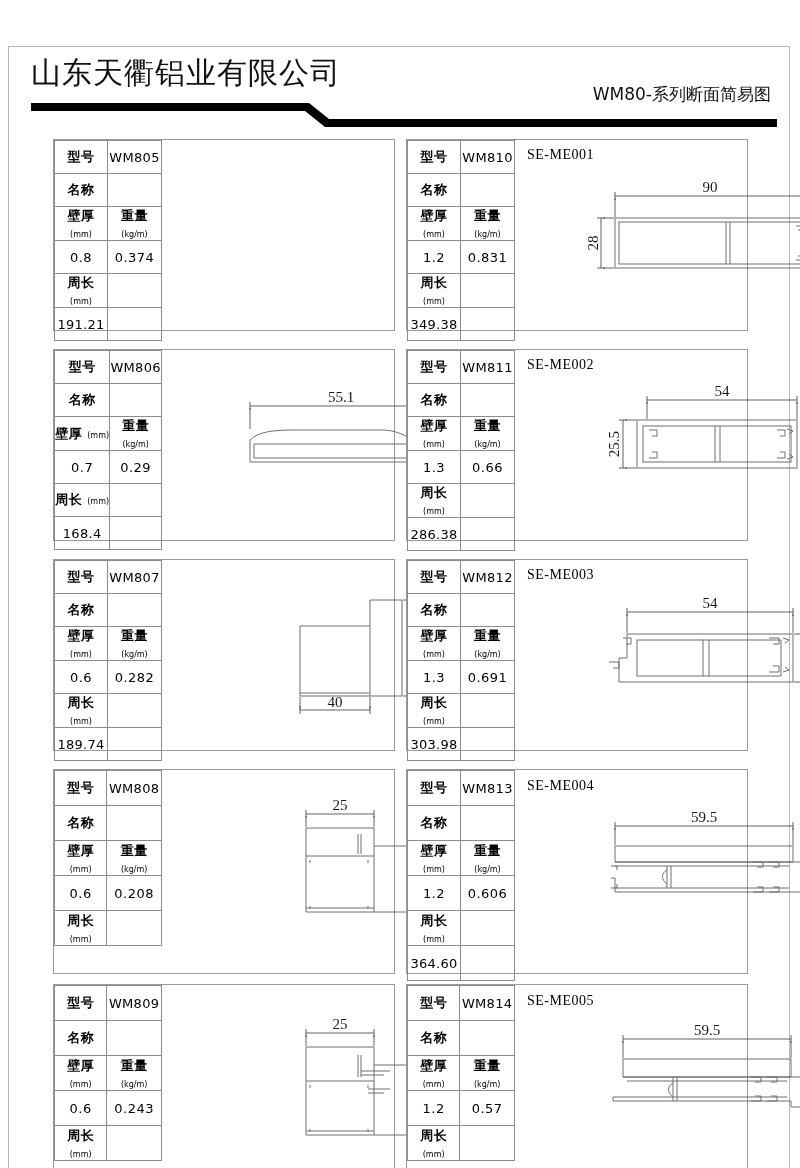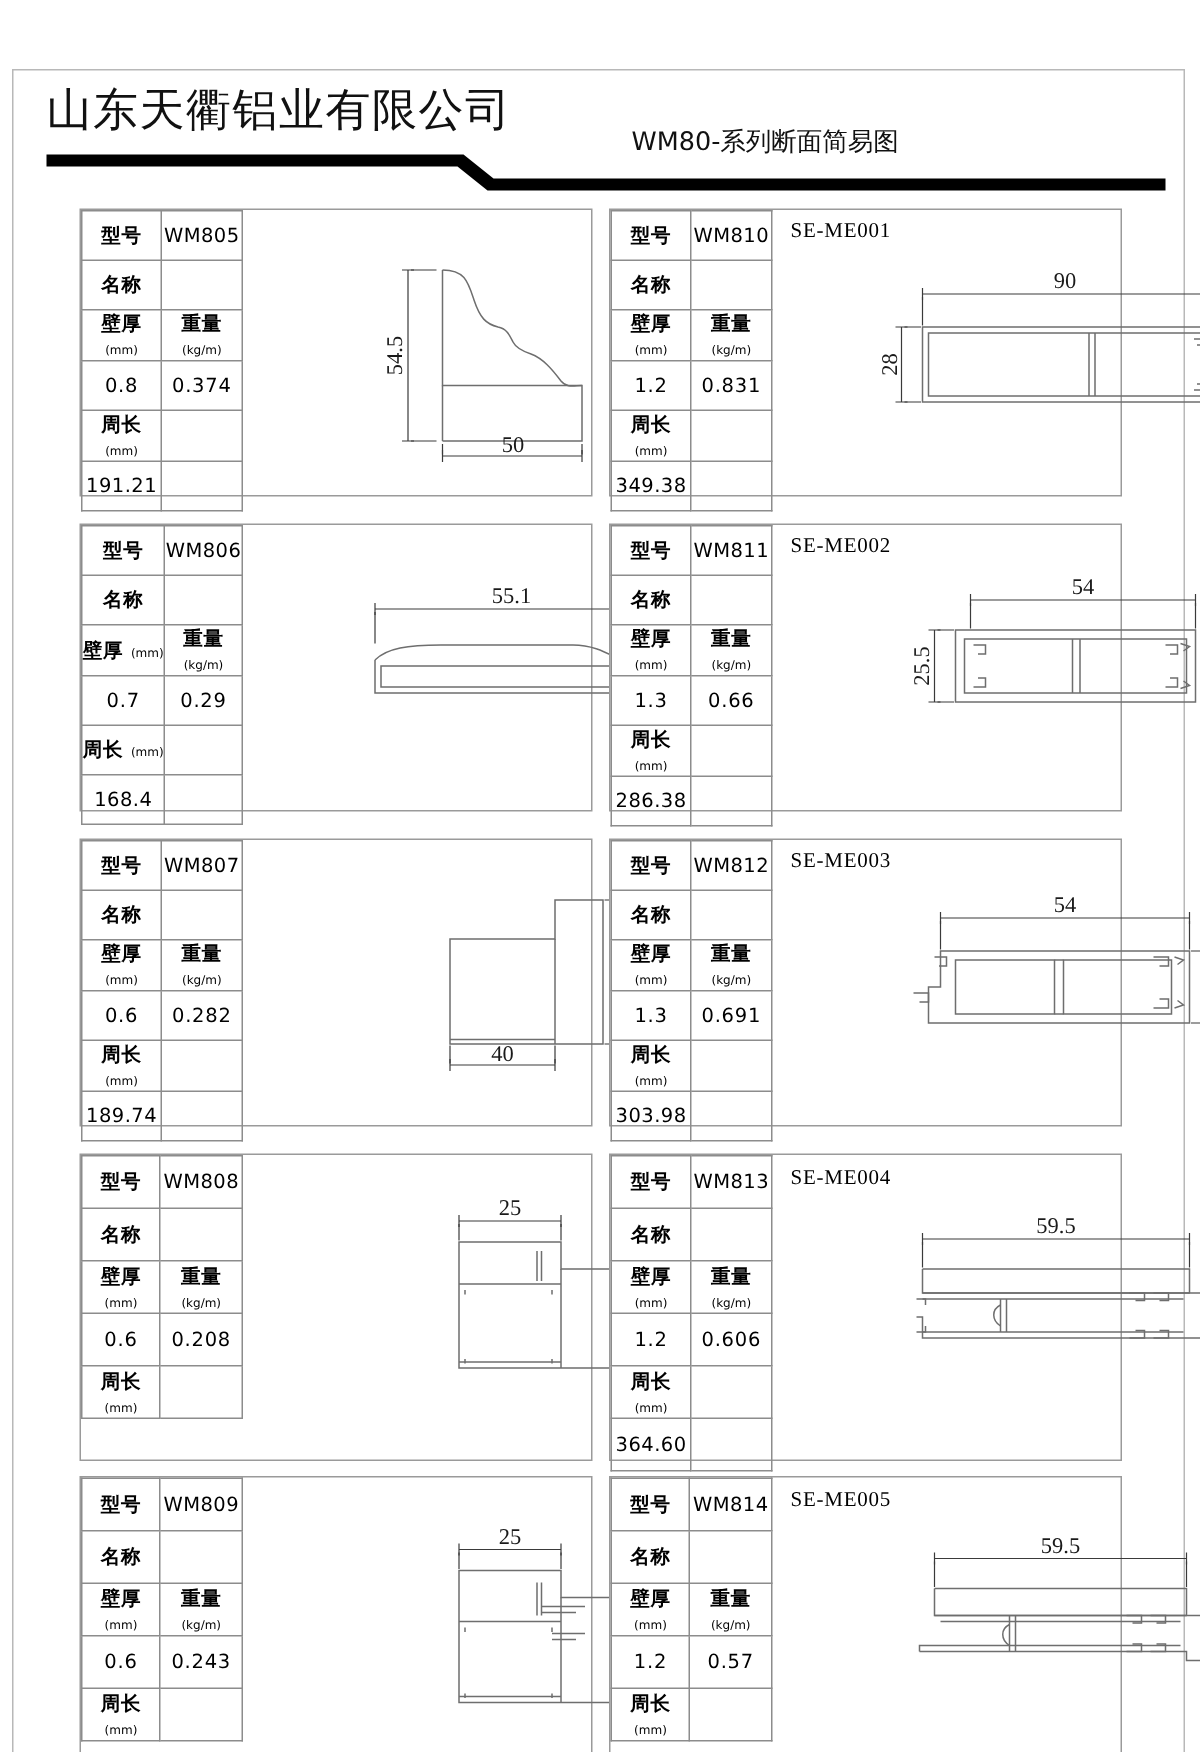--- a/index.html
+++ b/index.html
@@ -14,21 +14,21 @@
   }
   
   #header{position:absolute;left:0;top:0;width:782px;height:84px;}
   #company{
     position:absolute;left:22px;top:6px;
     font-family:"DejaVu Sans",sans-serif;
     font-size:30px;letter-spacing:1px;color:#111;white-space:nowrap;
   }
   #sheet-title{
     position:absolute;left:412px;top:36px;width:350px;
-    text-align:left;
+    text-align:right;
     font-family:"DejaVu Sans",sans-serif;
     font-size:17px;color:#111;white-space:nowrap;
   }
   #rule{position:absolute;left:0;top:50px;width:782px;height:34px;}
   
   .card{position:absolute;box-sizing:border-box;border:1px solid #9a9a9a;background:#fff;}
   .tbl{position:absolute;left:0;top:0;border-collapse:collapse;}
   .tbl td{
     border:1px solid #8c8c8c;
     text-align:center;vertical-align:middle;
@@ -95,37 +95,20 @@
         <span class="unit">(mm)</span>
       </td>
       <td></td>
     </tr>
     <tr>
       <td class="perim" style="height:32px">191.21</td>
       <td></td>
     </tr>
           </tbody>
         </table>
-        <div class="draw" style="left: 196px; top: 22px;">
-    <svg width="230" height="150" viewBox="0 0 230 150">
-      <path class="ln" d="M45,18 L45,95 L138,95 L138,132 L45,132"></path>
-      <path class="ln" d="M45,18 C60,18 62,26 66,38 C70,50 74,54 82,56
-                    C88,57 90,62 92,66 C94,70 98,72 104,74
-                    C112,77 118,84 124,92 C128,97 133,95 138,95"></path>
-      <path class="ln" d="M45,132 L45,95"></path>
-
-      <path class="dim" d="M22,18 L22,132 M18,18 L26,18 M18,132 L26,132"></path>
-      <path class="dim" d="M24,18 L41,18 M24,132 L41,132" stroke-dasharray="0"></path>
-      <text class="dtx" x="18" y="75" text-anchor="middle" transform="rotate(-90 18 75)">54.5</text>
-
-      <path class="dim" d="M45,142 L138,142 M45,138 L45,146 M138,138 L138,146"></path>
-      <path class="dim" d="M45,134 L45,141 M138,134 L138,141"></path>
-      <text class="dtx" x="92" y="139" text-anchor="middle">50</text>
-    </svg>
-        </div>
       </div>
       <div class="card" style="left: 397px; top: 92px; width: 342px; height: 192px;">
         <table class="tbl" style="width: 108px;">
     <tbody>
             <tr>
       <td class="cn" style="width:54px;height:32px">型号</td>
       <td class="model" style="width:54px">WM810</td>
     </tr>
     <tr>
       <td class="cn" style="height:32px">名称</td>

